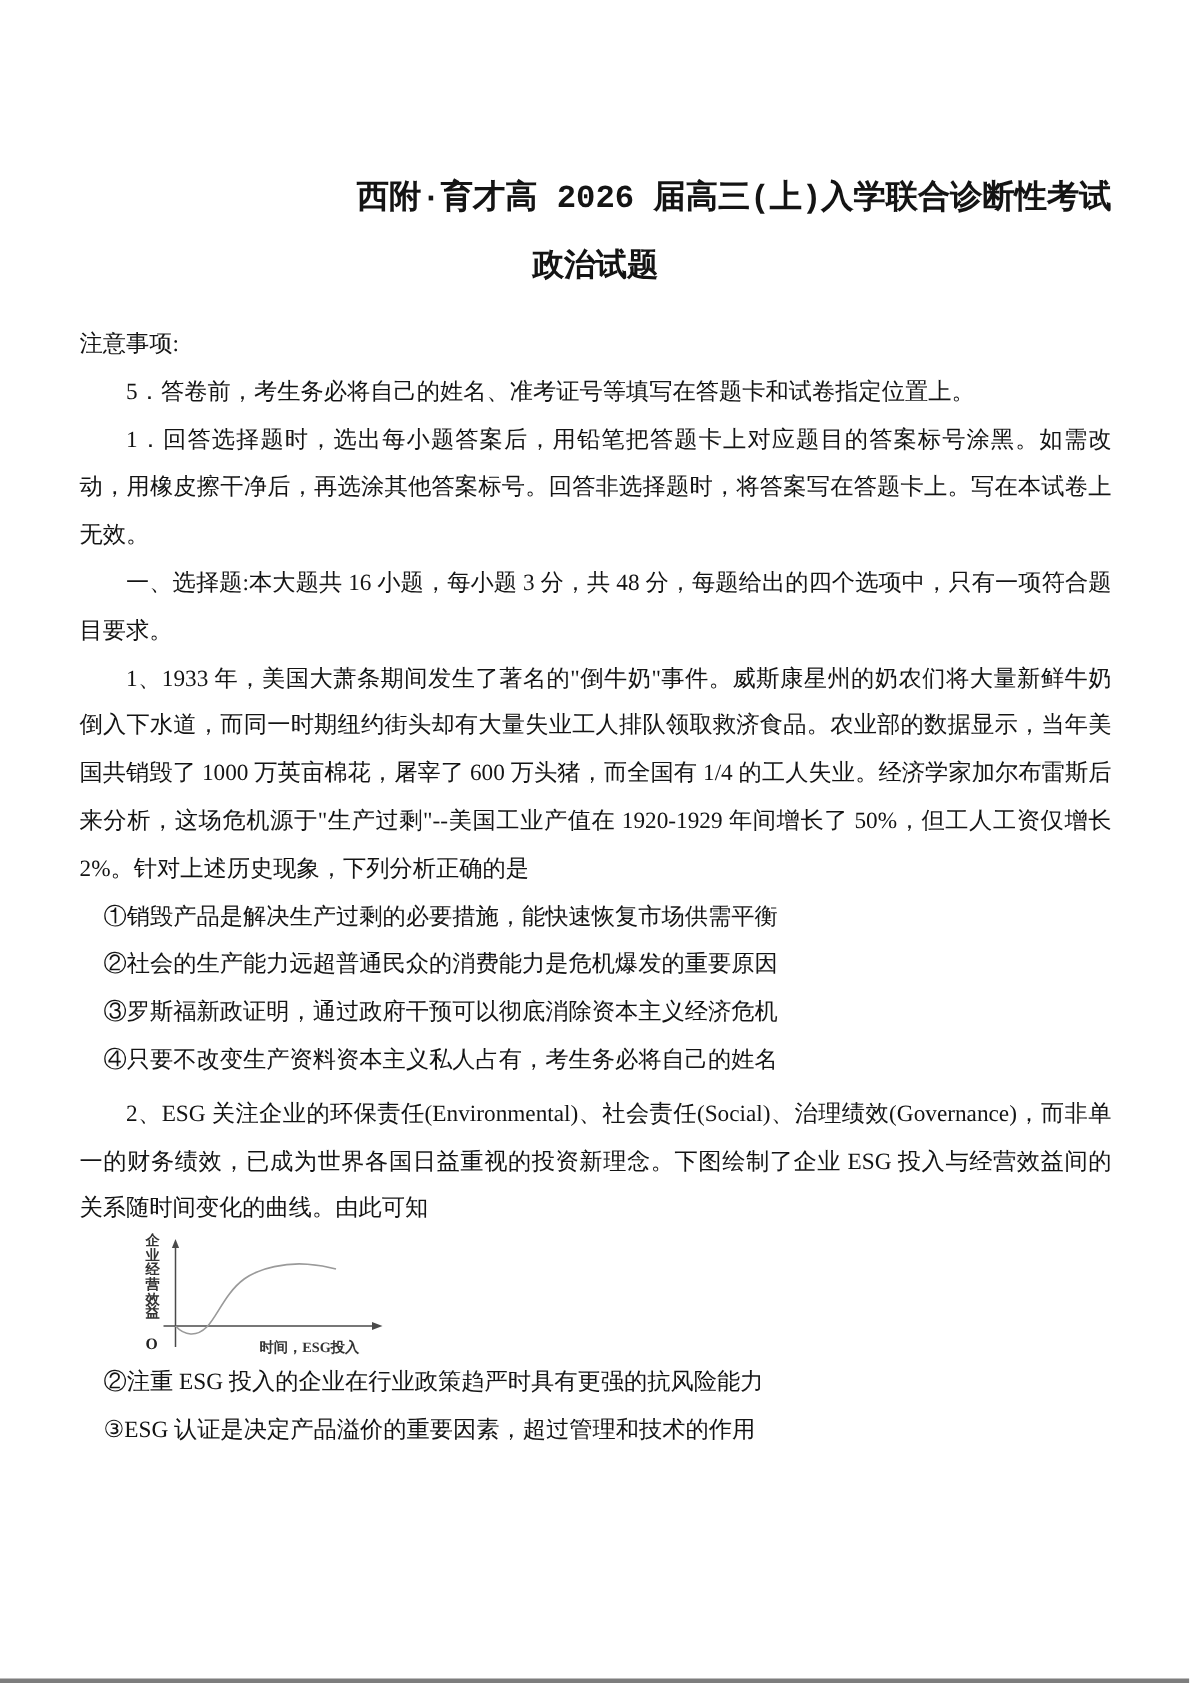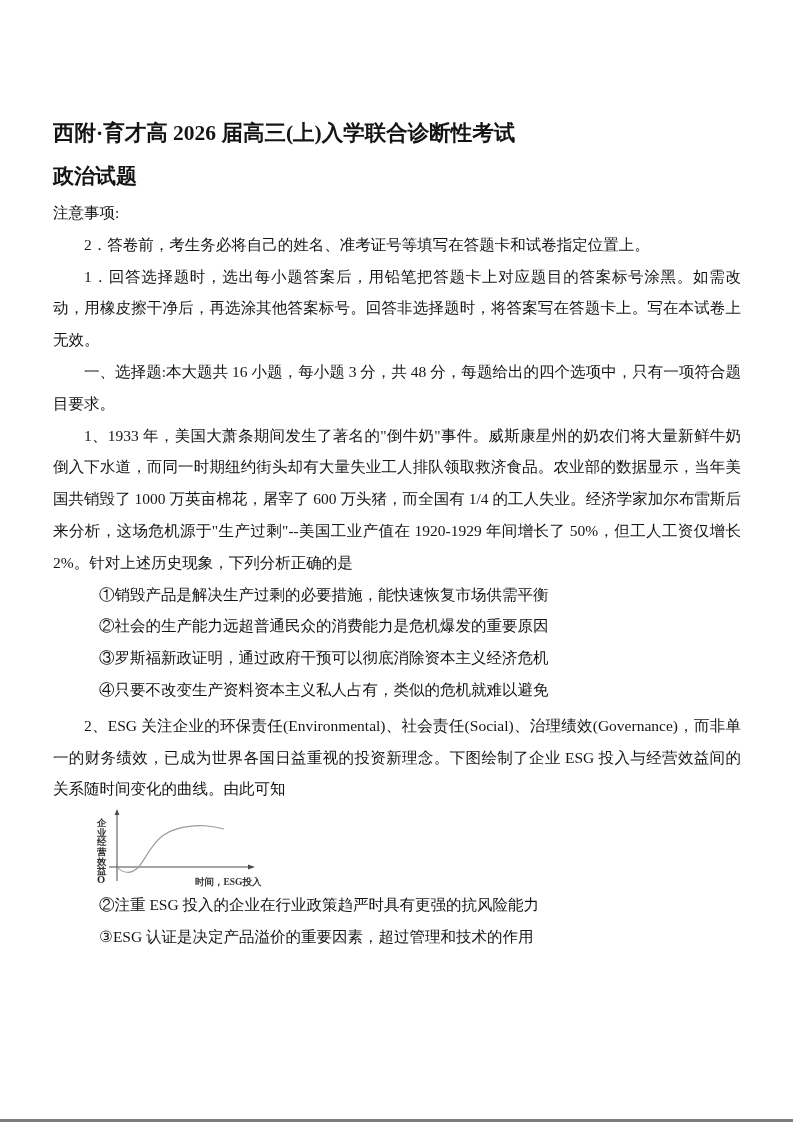--- a/index.html
+++ b/index.html
@@ -14,69 +14,70 @@
   }
   .content {
     position: absolute;
     left: 53px;
     top: 118px;
     width: 688px;
   }
   .doc-title {
     font-size: 21.5px;
     font-weight: bold;
-    text-align: left;
+    text-align: right;
     line-height: 30px;
     white-space: nowrap;
+    font-family: Liberation Mono, monospace;
   }
   .doc-subtitle {
     font-size: 21px;
     font-weight: bold;
-    text-align: left;
+    text-align: center;
     line-height: 30px;
     margin-top: 13px;
   }
   .body-text {
     font-size: 15.5px;
     line-height: 31.8px;
     text-align: justify;
   }
-  .notices { margin-top: 6px; }
+  .notices { margin-top: 23px; }
   p.para { margin: 0; text-indent: 2em; }
   p.plain { margin: 0; }
-  .option-line { margin: 0 0 0 46px; text-indent: 0; white-space: nowrap; }
+  .option-line { margin: 0 0 0 16px; text-indent: 0; white-space: nowrap; }
   .q2-block { margin-top: 4px; }
   
   .chart {
     position: relative;
     width: 160px;
     height: 78px;
     margin: 2px 0 4px 44px;
   }
   .chart-ylabel {
     position: absolute;
-    left: 0; top: 12px;
+    left: 0; top: 0;
     width: 10px;
     font-size: 9.5px;
     line-height: 9.6px;
     word-break: break-all;
     font-weight: bold;
     color: #333;
   }
   .chart-origin {
     position: absolute;
     left: 0; top: 57px;
     font-size: 10.5px;
     font-weight: bold;
     color: #222;
   }
   .chart-svg { position: absolute; left: 10px; top: 0; }
   .chart-xlabel {
     position: absolute;
-    left: 98px; top: 60px;
+    left: 76px; top: 60px;
     font-size: 9.5px;
     font-weight: bold;
     white-space: nowrap;
     color: #333;
   }
   .page-bottom-edge {
     position: absolute;
     left: 0; bottom: 0;
     width: 100%;
     height: 3px;
@@ -87,33 +88,33 @@
 <body>
 
 <div class="page">
   <div class="content">
 
     <div class="doc-title">西附·育才高 2026 届高三(上)入学联合诊断性考试</div>
     <div class="doc-subtitle">政治试题</div>
 
     <div class="body-text notices">
       <p class="plain">注意事项:</p>
-      <p class="para">2．答卷前，考生务必将自己的姓名、准考证号等填写在答题卡和试卷指定位置上。</p>
+      <p class="para">5．答卷前，考生务必将自己的姓名、准考证号等填写在答题卡和试卷指定位置上。</p>
       <p class="para">1．回答选择题时，选出每小题答案后，用铅笔把答题卡上对应题目的答案标号涂黑。如需改动，用橡皮擦干净后，再选涂其他答案标号。回答非选择题时，将答案写在答题卡上。写在本试卷上无效。</p>
     </div>
 
     <div class="body-text">
       <p class="para">一、选择题:本大题共 16 小题，每小题 3 分，共 48 分，每题给出的四个选项中，只有一项符合题目要求。</p>
 
       <div>
         <p class="para">1、1933 年，美国大萧条期间发生了著名的"倒牛奶"事件。威斯康星州的奶农们将大量新鲜牛奶倒入下水道，而同一时期纽约街头却有大量失业工人排队领取救济食品。农业部的数据显示，当年美国共销毁了 1000 万英亩棉花，屠宰了 600 万头猪，而全国有 1/4 的工人失业。经济学家加尔布雷斯后来分析，这场危机源于"生产过剩"--美国工业产值在 1920-1929 年间增长了 50%，但工人工资仅增长 2%。针对上述历史现象，下列分析正确的是</p>
         <p class="option-line">①销毁产品是解决生产过剩的必要措施，能快速恢复市场供需平衡</p>
         <p class="option-line">②社会的生产能力远超普通民众的消费能力是危机爆发的重要原因</p>
         <p class="option-line">③罗斯福新政证明，通过政府干预可以彻底消除资本主义经济危机</p>
-        <p class="option-line">④只要不改变生产资料资本主义私人占有，类似的危机就难以避免</p>
+        <p class="option-line">④只要不改变生产资料资本主义私人占有，考生务必将自己的姓名</p>
       </div>
 
       <div class="q2-block">
         <p class="para">2、ESG 关注企业的环保责任(Environmental)、社会责任(Social)、治理绩效(Governance)，而非单一的财务绩效，已成为世界各国日益重视的投资新理念。下图绘制了企业 ESG 投入与经营效益间的关系随时间变化的曲线。由此可知</p>
 
         <div class="chart">
           <div class="chart-ylabel">企业经营效益</div>
           <div class="chart-origin">O</div>
           <svg class="chart-svg" width="150" height="78" viewBox="0 0 150 78">
 

